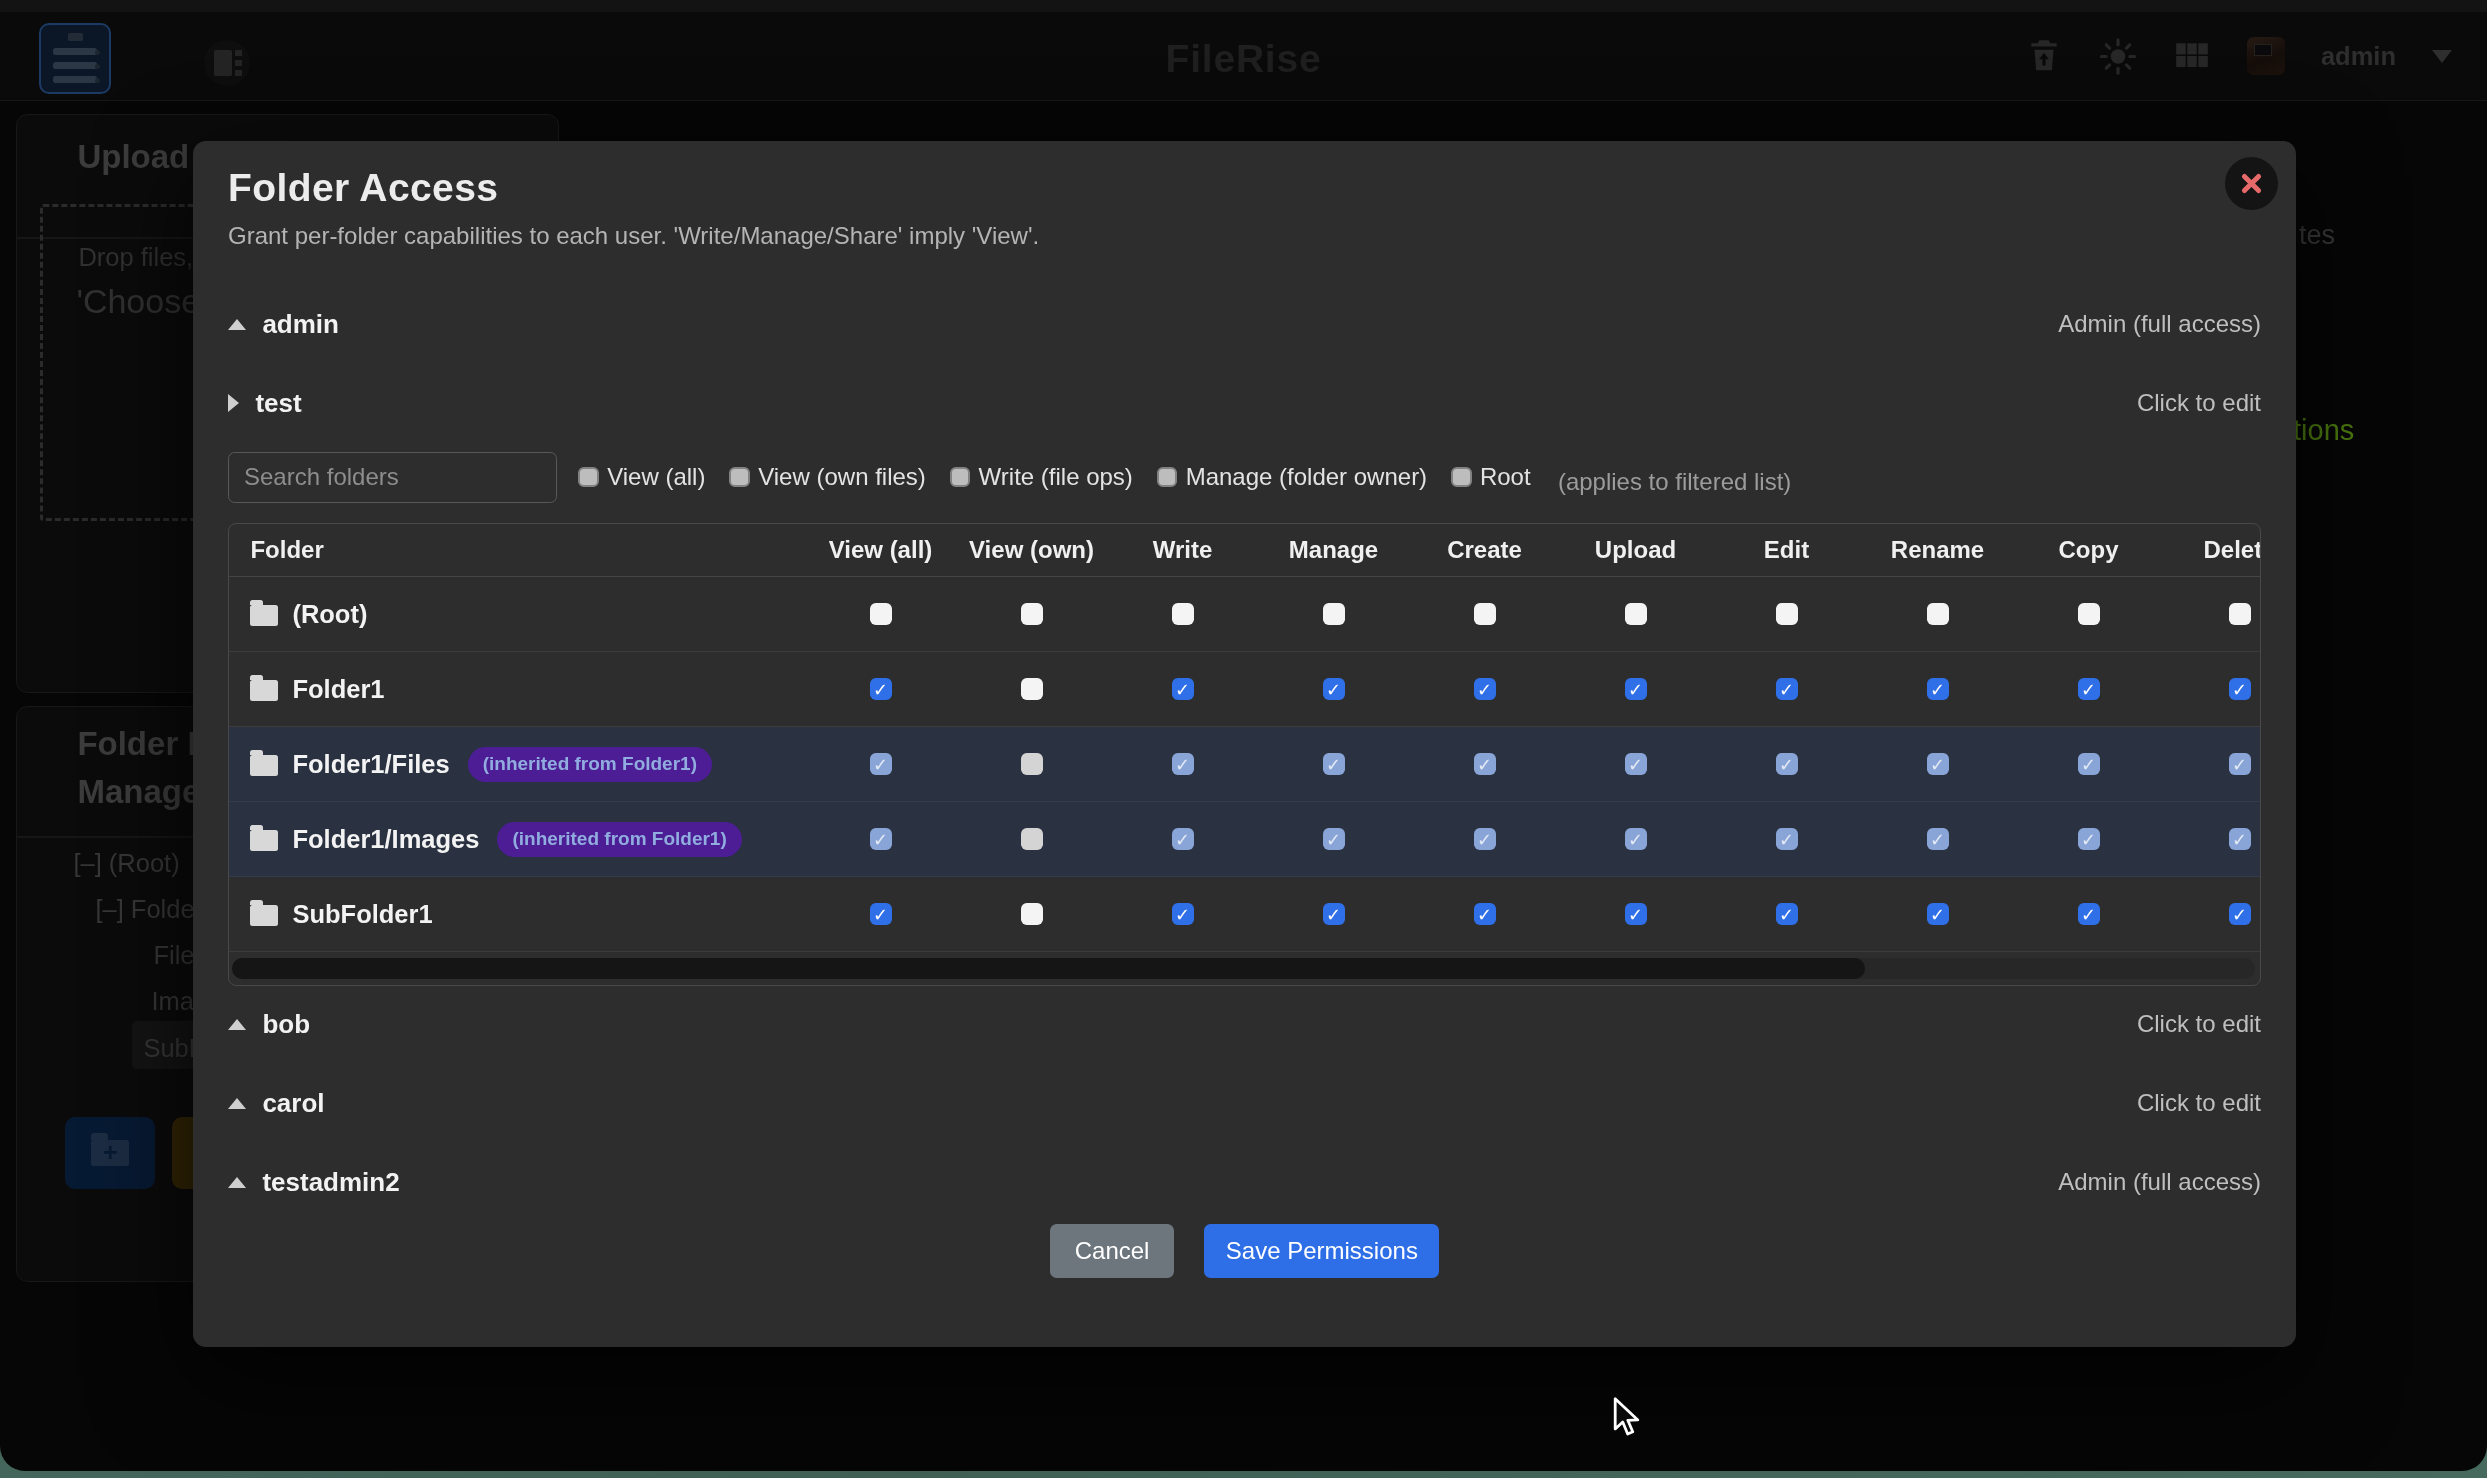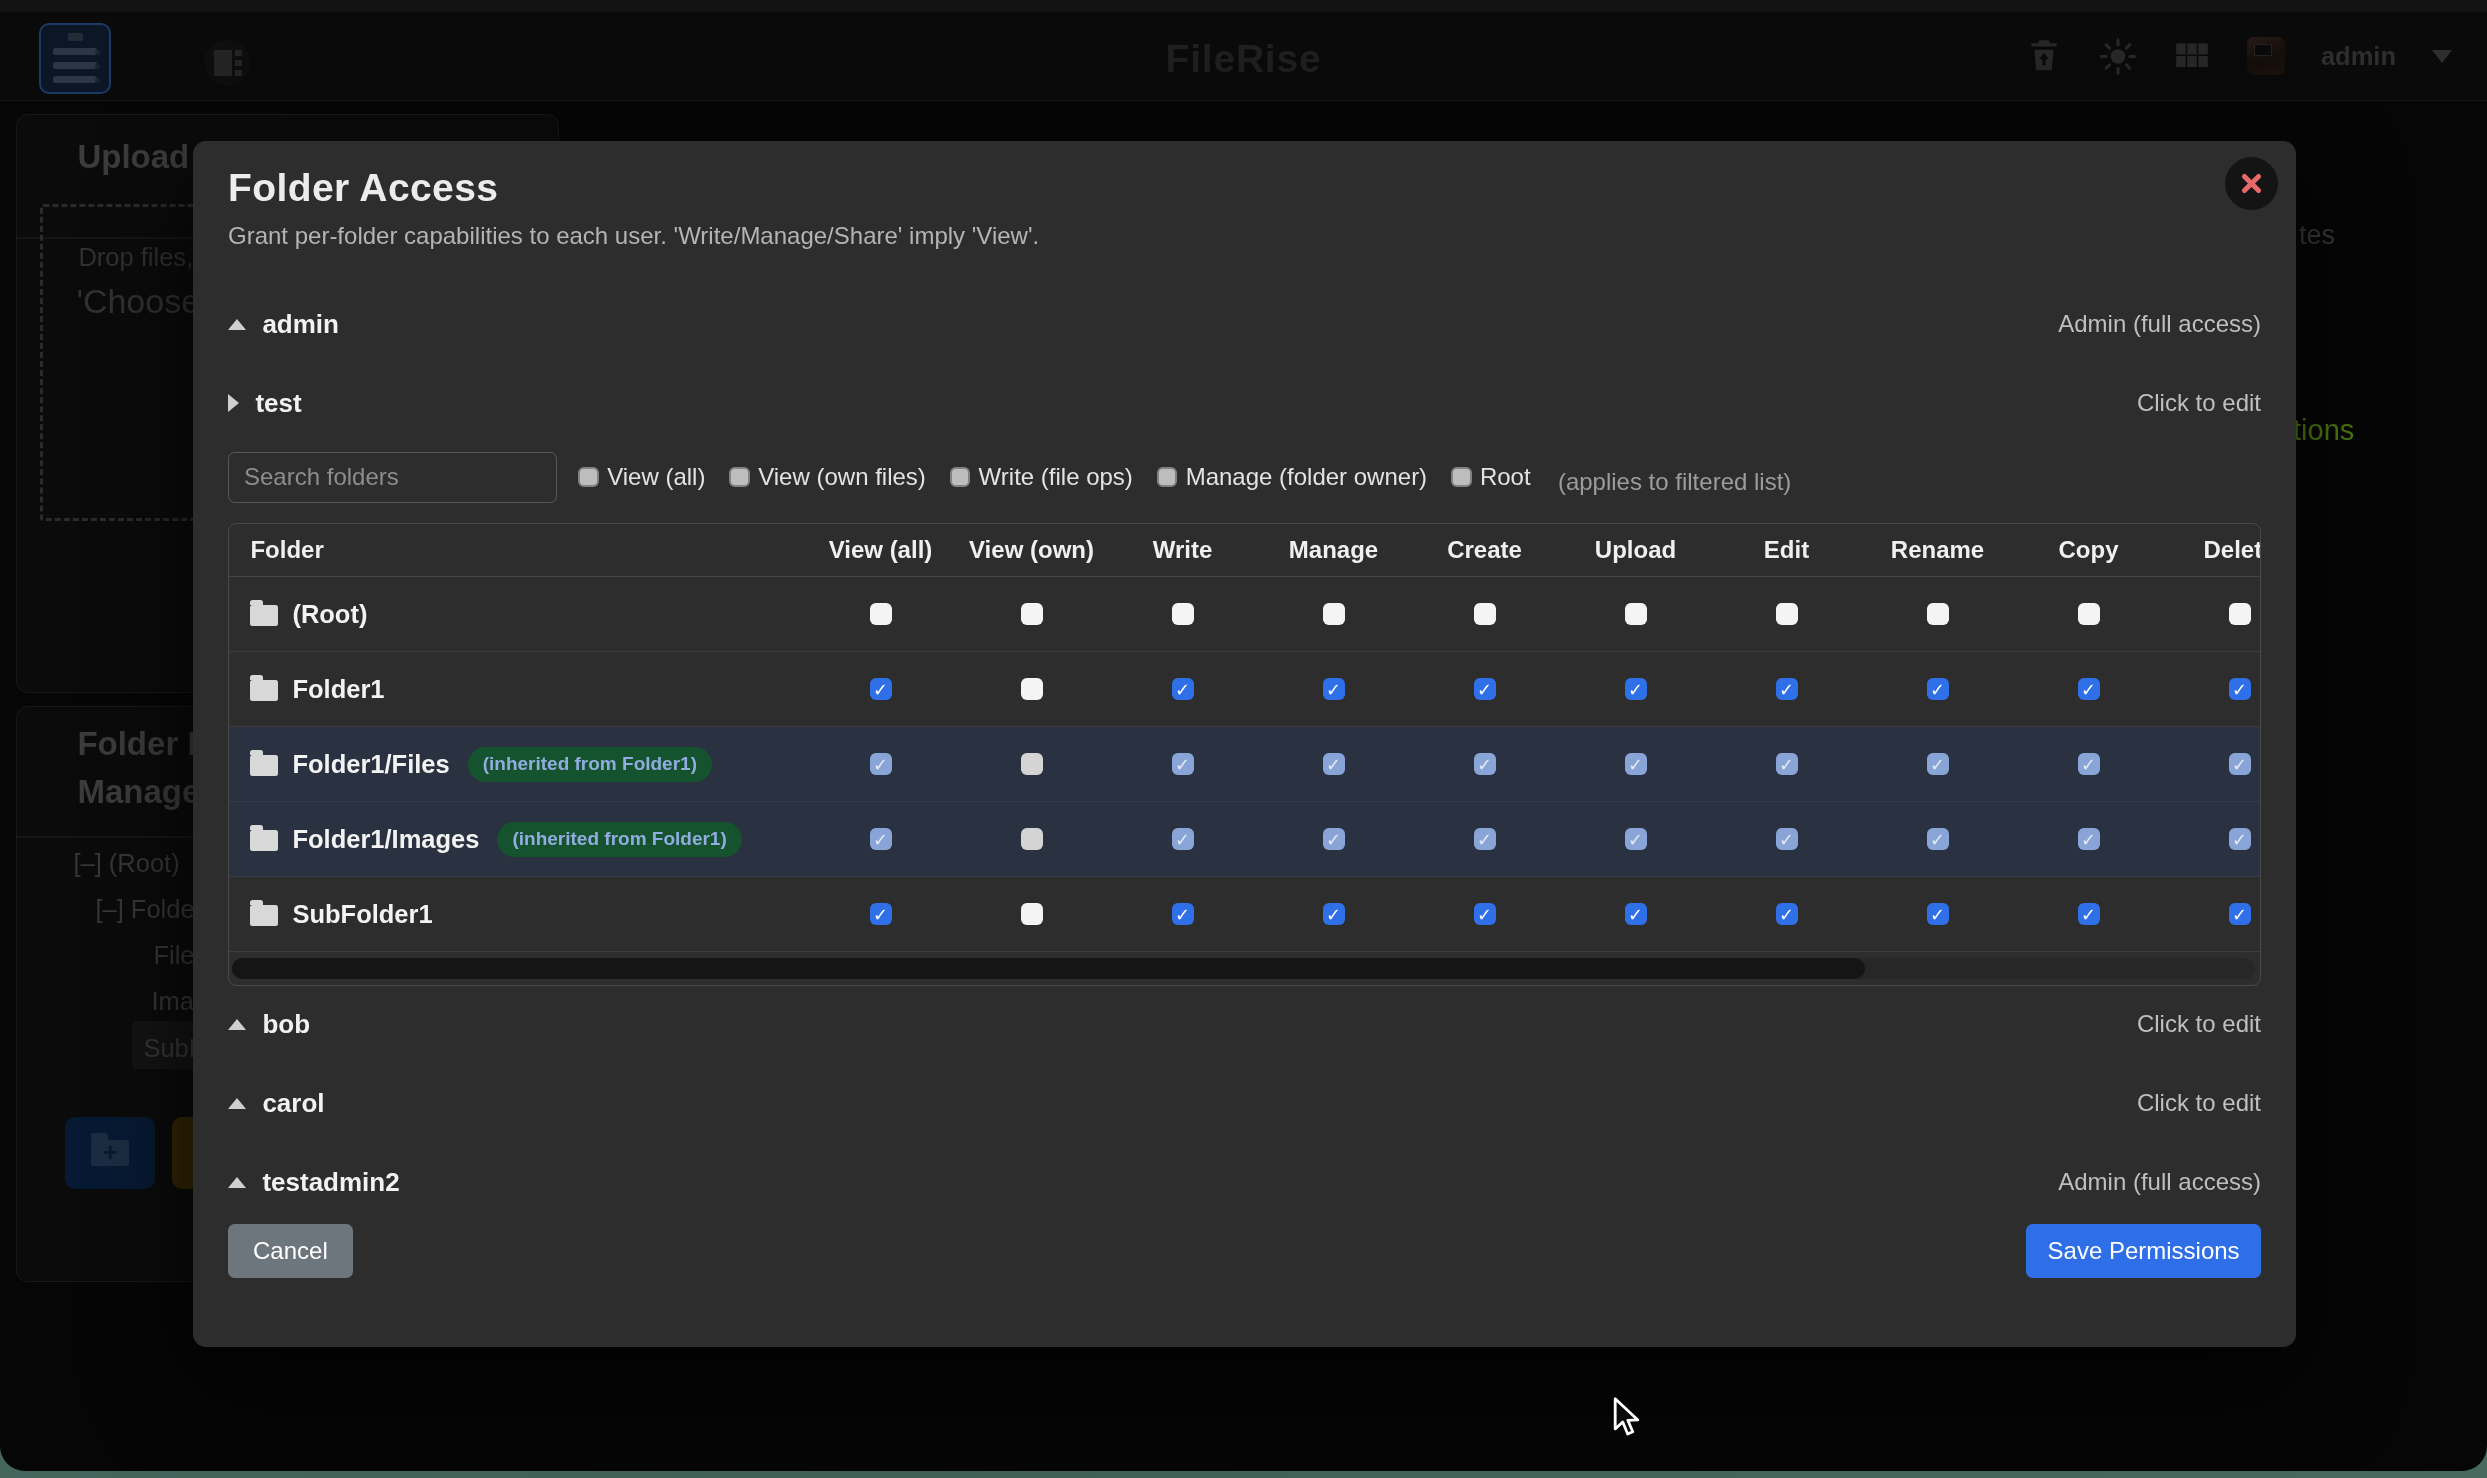--- a/index.html
+++ b/index.html
@@ -118,39 +118,39 @@
   .thead { display:flex; align-items:center; height:53px; border-bottom:0.8px solid #454545; }
   .th { font-size:24px; font-weight:bold; color:#f0f0f0; }
   .folder-col { width:576px; padding-left:21.4px; }
   .cb-col { width:151px; text-align:center; }
   .tr { display:flex; align-items:center; height:75px; border-bottom:0.8px solid #3c3c3c; }
   .tr.inherited { background:#2a3140; border-bottom-color:#343b4a; }
   .td-folder { width:576px; padding-left:21.4px; display:flex; align-items:center; }
   .folder-ic { width:28px; height:20.6px; background:#d8d8d8; border-radius:2.5px; position:relative; flex:none; margin-top:3.3px; }
   .folder-ic::before { content:""; position:absolute; top:-5.8px; left:0; width:12.3px; height:5.8px; background:#d8d8d8; border-radius:2.5px 2.5px 0 0; }
   .fname { margin-left:14px; font-size:25.5px; font-weight:bold; color:#f3f3f3; white-space:nowrap; }
-  .badge { margin-left:18px; background:#14532d; color:#91acde; font-size:19px; font-weight:bold;
+  .badge { margin-left:18px; background:#4c1d95; color:#91acde; font-size:19px; font-weight:bold;
            padding:6.6px 15px; border-radius:822px; white-space:nowrap; }
   .cbcell { width:151px; display:flex; justify-content:center; }
   .cb { width:22px; height:22px; border-radius:5.8px; }
   .cb.unchecked { background:#f4f4f4; }
   .cb.checked { background:#2f6fe8; position:relative; }
   .cb.checked::after { content:"\2713"; font-family:"DejaVu Sans",sans-serif; position:absolute; left:0; top:0;
                        width:22px; height:22px; line-height:23px; text-align:center;
                        color:#ffffff; font-size:18px; font-weight:bold; }
   .tr.inherited .cb.checked { background:#89a5d8; }
   .tr.inherited .cb.checked::after { color:#e4eaf5; }
   .tr.inherited .cb.unchecked { background:#d4d4d4; }
 
   .hscroll { position:absolute; left:3.3px; bottom:5.8px; width:2023px; height:21.4px;
              background:#272727; border-radius:10.7px; }
   .hscroll .thumb { position:absolute; left:0; top:0; width:1633px; height:21.4px;
                     background:#151515; border-radius:10.7px; }
 
-  .modal-footer { margin-top:15px; display:flex; justify-content:space-between; gap:30px; }
+  .modal-footer { margin-top:15px; display:flex; justify-content:center; gap:30px; }
   .btn { height:54px; border:none; border-radius:6.6px; color:#ffffff; font-size:24px;
          font-family:inherit; cursor:pointer; }
   .btn-cancel { background:#6d757d; padding:0 25px; }
   .btn-save { background:#2e6fe8; padding:0 21.4px; }
 
   .cursor { position:absolute; left:1610px; top:1397px; }
 </style>
 </head>
 <body>
 

